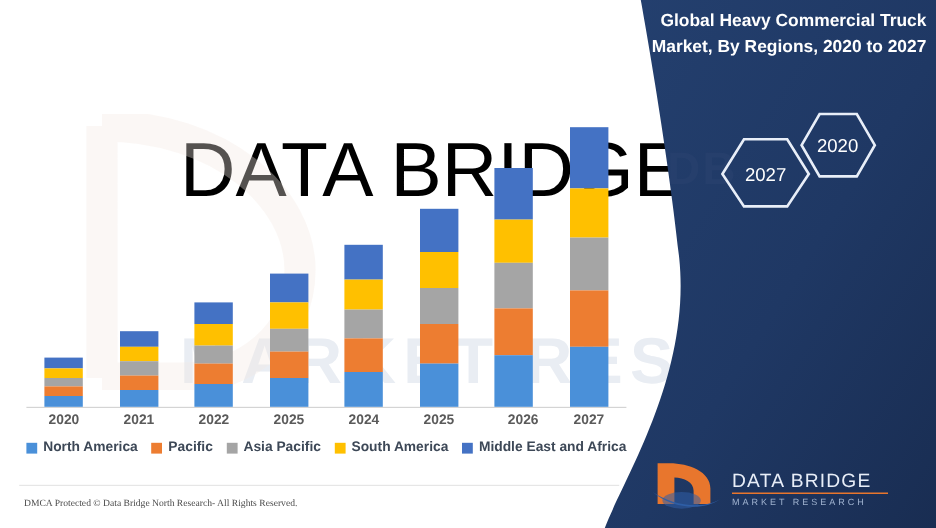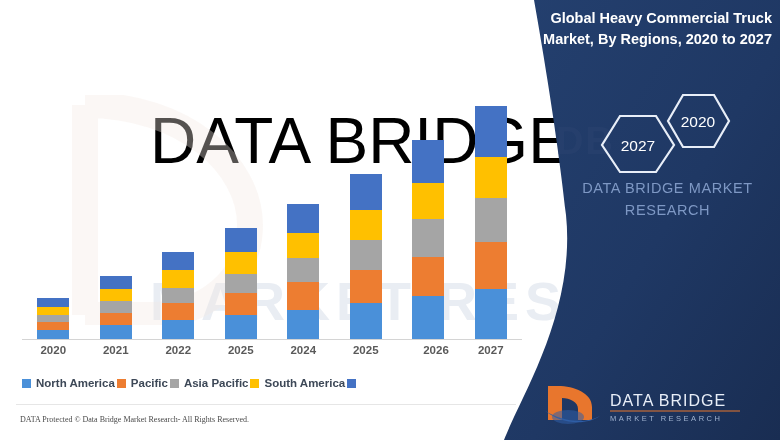--- a/index.html
+++ b/index.html
@@ -23,22 +23,22 @@
   
   .chart{position:absolute;left:22px;top:100px;width:500px;height:260px;z-index:3;}
   .plot{position:absolute;left:0;top:0;width:500px;height:240px;}
   .axis-line{position:absolute;left:0;bottom:0;width:500px;height:1px;background:#d4d4d4;}
   .bar{position:absolute;bottom:1px;width:32px;display:flex;flex-direction:column-reverse;}
   .seg{width:100%;}
   .xlabels{position:absolute;left:0;top:244px;width:500px;height:18px;}
   .xlab{position:absolute;width:60px;text-align:center;font-size:11.5px;font-weight:700;color:#5a5a5a;}
 
   
-  .legend{position:absolute;left:22px;top:374px;width:500px;height:18px;z-index:3;
-    display:flex;justify-content:flex-start;align-items:center;gap:2px;}
+  .legend{position:absolute;left:22px;top:364px;width:500px;height:18px;z-index:3;
+    display:flex;justify-content:space-between;align-items:center;gap:2px;}
   .lg-item{display:flex;align-items:center;gap:5px;}
   .lg-swatch{width:9px;height:9px;display:block;}
   .lg-text{font-size:11.5px;font-weight:700;color:#3d4857;white-space:nowrap;}
 
   
   .footer-sep{position:absolute;left:16px;top:404px;width:500px;height:1px;background:#e6e6e6;z-index:3;}
   .foot-left{position:absolute;left:20px;top:415px;z-index:3;font-family:"Liberation Serif",serif;
     font-size:8px;color:#4a4a4a;white-space:nowrap;}
   .foot-right{position:absolute;left:288px;top:415px;z-index:3;font-family:"Liberation Serif",serif;
     font-size:8px;color:#4a4a4a;white-space:nowrap;}
@@ -170,38 +170,38 @@
       <div class="lg-item">
         <span class="lg-swatch" style="background: rgb(165, 165, 165);"></span>
         <span class="lg-text">Asia Pacific</span>
       </div>
       <div class="lg-item">
         <span class="lg-swatch" style="background: rgb(255, 192, 0);"></span>
         <span class="lg-text">South America</span>
       </div>
       <div class="lg-item">
         <span class="lg-swatch" style="background: rgb(68, 114, 196);"></span>
+        <span class="lg-text">Middle East and Africa</span>
       </div>
     </div>
 
   <div class="footer-sep"></div>
-  <div class="foot-left">DATA Protected © Data Bridge Market Research- All Rights Reserved.</div>
+  <div class="foot-left">DMCA Protected © Data Bridge North Research- All Rights Reserved.</div>
 
   <div class="rp-title">Global Heavy Commercial Truck Market, By Regions, 2020 to 2027</div>
 
   <div class="hexwrap">
     <svg width="180" height="82" viewBox="0 0 180 82" xmlns="http://www.w3.org/2000/svg">
       <polygon points="95,3 126,3 141,29 126,55 95,55 80,29" fill="none" stroke="#e8eef8" stroke-width="2.2"></polygon>
       <polygon points="32,24 68,24 86,53 68,80 32,80 14,53" fill="none" stroke="#e8eef8" stroke-width="2.2"></polygon>
       <text id="hex-right" x="110" y="35" text-anchor="middle" fill="#ffffff" font-family="Liberation Sans, sans-serif" font-size="15.5">2020</text>
       <text id="hex-left" x="50" y="59" text-anchor="middle" fill="#ffffff" font-family="Liberation Sans, sans-serif" font-size="15.5">2027</text>
     </svg>
   </div>
 
-  <div class="rp-brand">DATA BRIDGE MARKET RESEARCH</div>
 
   <div class="logo-bottom">
     <svg width="210" height="46" viewBox="0 0 210 46" xmlns="http://www.w3.org/2000/svg">
       <path d="M8 6 L8 40 L22 40 L22 18 C30 18 38 22 38 29 L38 40 L52 40 L52 27
                C52 13 34 6 18 6 Z" fill="#e8762d"></path>
       <path d="M4 30 C20 41 44 45 60 36 C46 46 20 44 4 30 Z" fill="#2f5fa8" opacity="0.95"></path>
       <ellipse cx="28" cy="37" rx="16" ry="7" fill="#2f5fa8" opacity="0.55"></ellipse>
       <text id="logo-name" x="70" y="26" fill="#e8eef8" font-family="Liberation Sans, sans-serif" font-size="16" letter-spacing="1">DATA BRIDGE</text>
       <line x1="70" y1="31" x2="200" y2="31" stroke="#e8762d" stroke-width="1.2"></line>
       <text id="logo-tag" x="70" y="41" fill="#9fb2cf" font-family="Liberation Sans, sans-serif" font-size="7.5" letter-spacing="2.5">MARKET RESEARCH</text>

